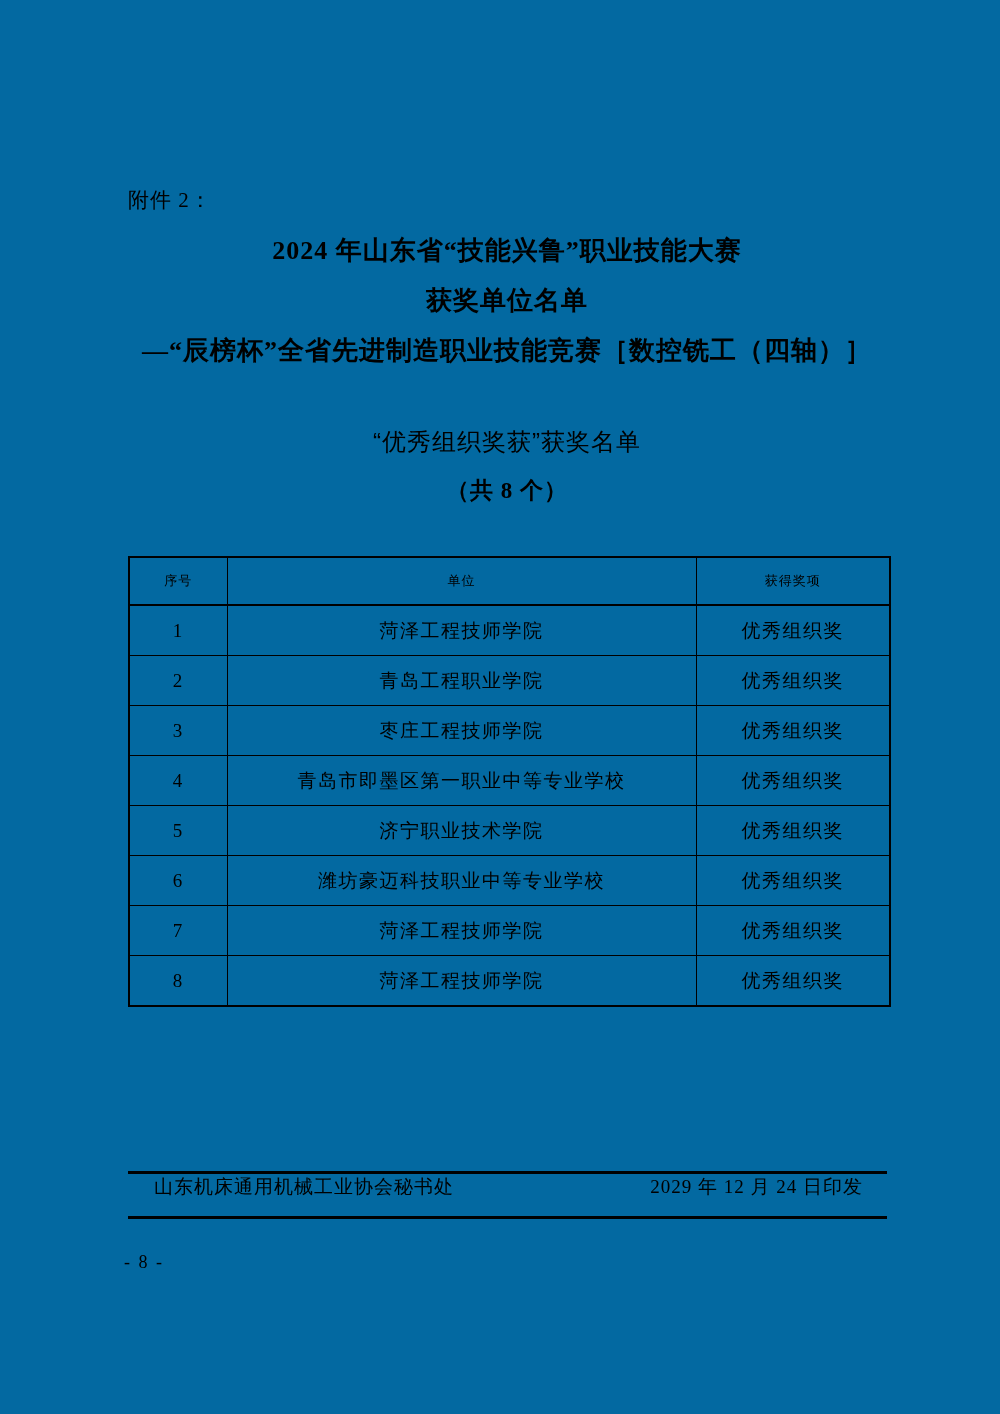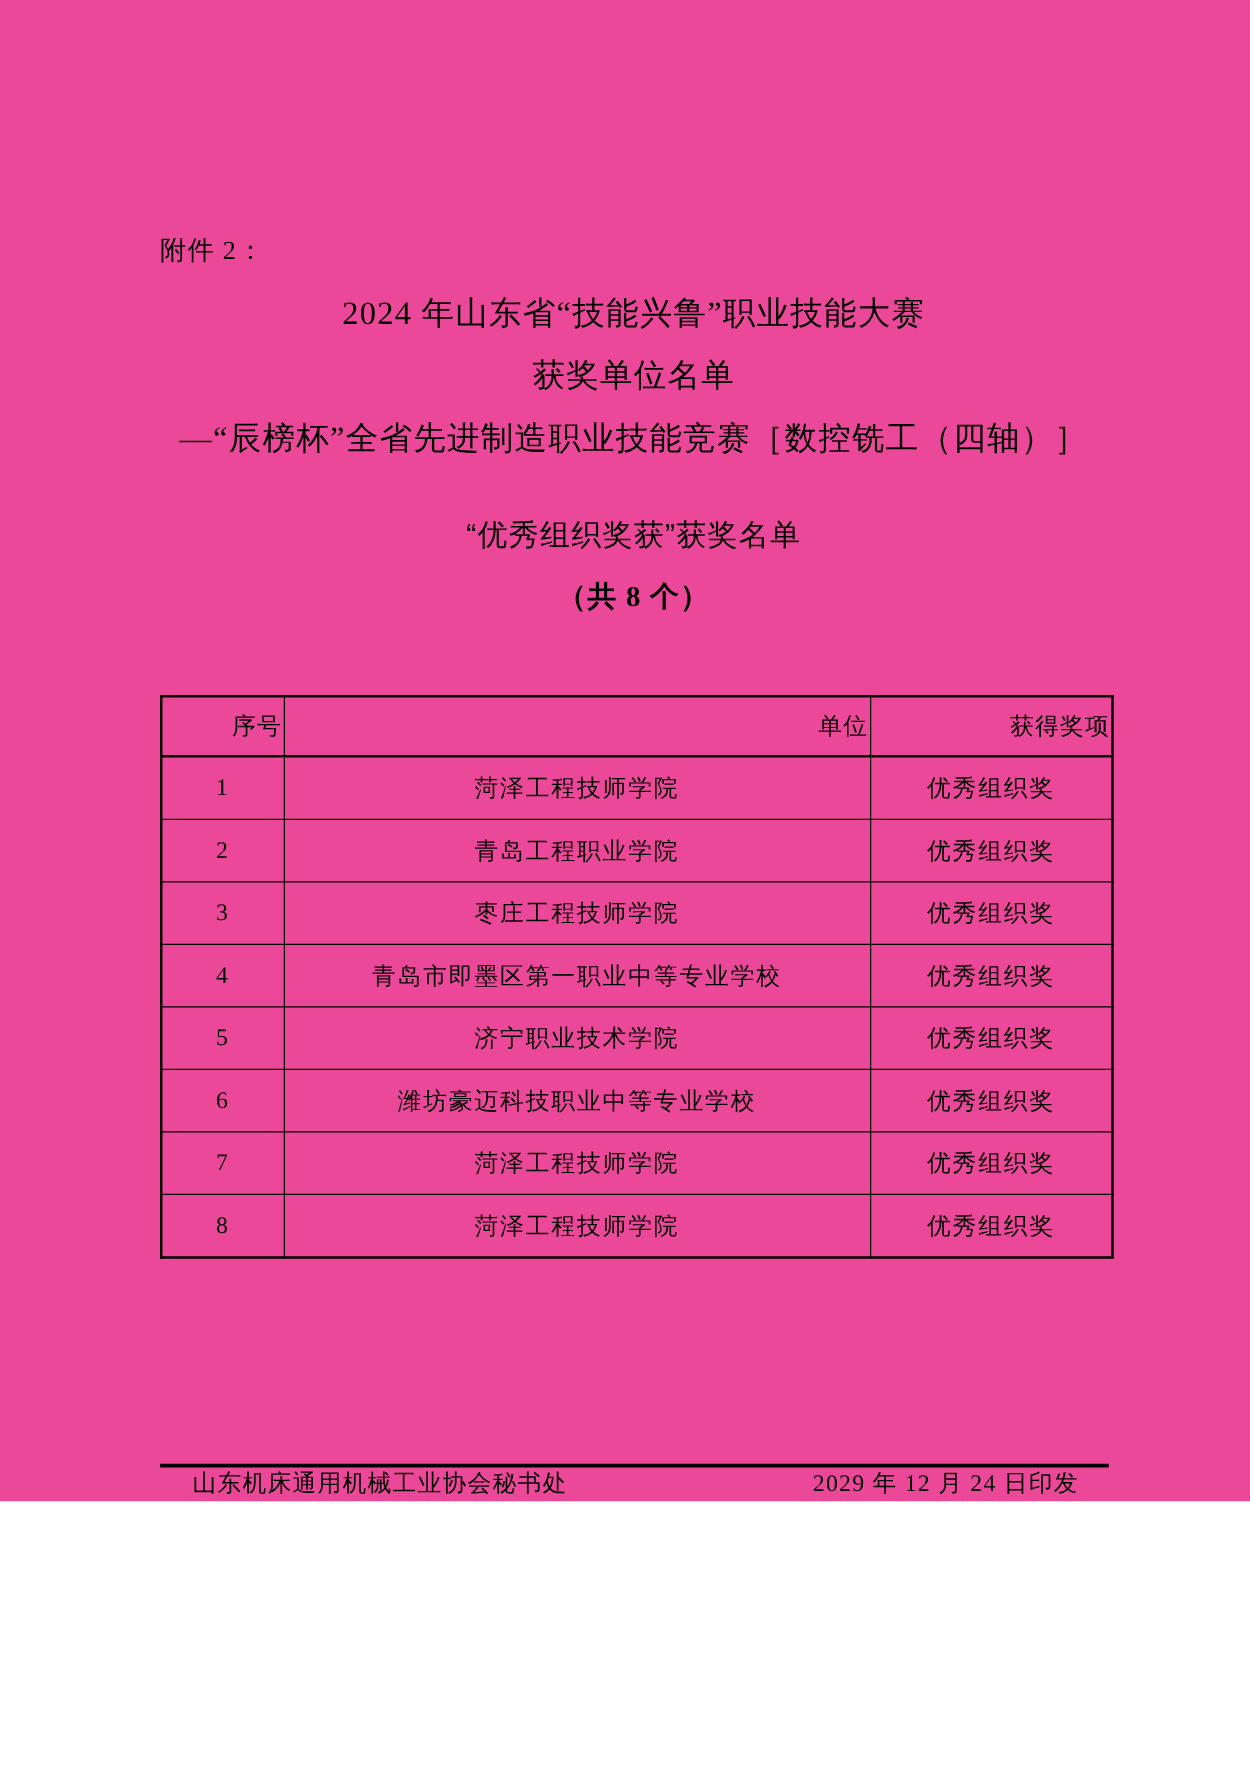--- a/index.html
+++ b/index.html
@@ -9,48 +9,48 @@
   }
   body {
     width: 1000px;
     height: 1414px;
     font-family: "Liberation Serif", "DejaVu Serif", serif;
     color: #000000;
   }
   .page {
     position: relative;
     width: 1000px;
-    height: 1201px;
-    background: #ec4899;
+    height: 1414px;
+    background: #0369a1;
     overflow: hidden;
   }
   .attachment {
     position: absolute;
     left: 128px;
     top: 186px;
     font-size: 21px;
     letter-spacing: 1px;
   }
   .title-block {
     position: absolute;
     left: 112px;
     width: 790px;
     top: 226px;
     text-align: center;
-    font-weight: normal;
+    font-weight: bold;
     font-size: 26px;
     line-height: 50px;
     letter-spacing: 1px;
     white-space: nowrap;
   }
   .subtitle-block {
     position: absolute;
     left: 112px;
     width: 790px;
-    top: 404px;
+    top: 417px;
     text-align: center;
     line-height: 49px;
     white-space: nowrap;
   }
   .subtitle-line1 {
     font-family: "Liberation Sans", "DejaVu Sans", sans-serif;
     font-size: 24px;
     letter-spacing: 1px;
   }
   .subtitle-line2 {
@@ -67,25 +67,25 @@
     table-layout: fixed;
     border: 2px solid #000;
   }
   .award-table col.c-no    { width: 98px; }
   .award-table col.c-unit  { width: 469px; }
   .award-table col.c-award { width: 194px; }
   .award-table th {
     border: 1px solid #000;
     border-bottom: 2px solid #000;
     height: 44px;
-    text-align: right;
+    text-align: center;
     vertical-align: middle;
     font-family: "Liberation Sans", "DejaVu Sans", sans-serif;
     font-weight: 500;
-    font-size: 19px;
+    font-size: 13px;
     letter-spacing: 1px;
   }
   .award-table td {
     border: 1px solid #000;
     height: 47px;
     text-align: center;
     vertical-align: middle;
     font-size: 19px;
     letter-spacing: 1.5px;
   }

